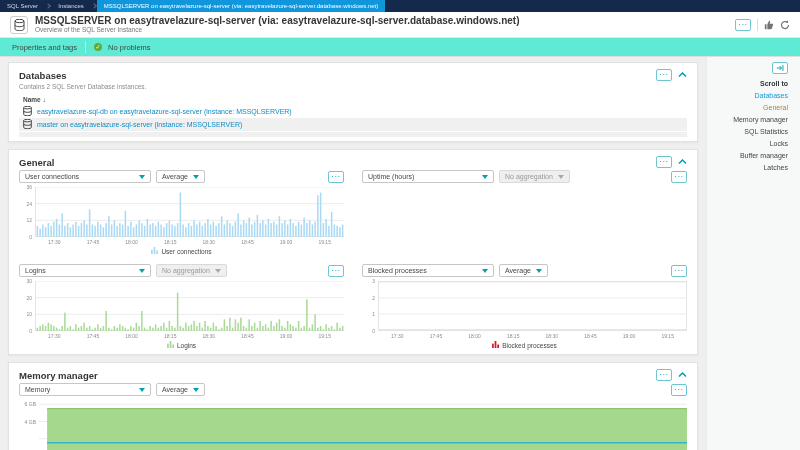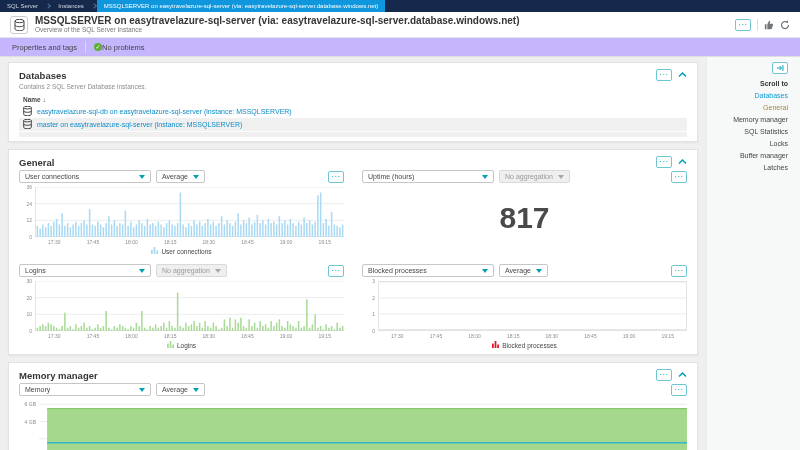--- a/index.html
+++ b/index.html
@@ -17,23 +17,23 @@
   .title{font-size:10px;font-weight:bold;color:#353535;line-height:11px;white-space:nowrap;overflow:hidden;}
   .subtitle{font-size:6.5px;color:#767676;line-height:8px;}
   .header-actions{display:flex;align-items:center;gap:6px;flex:none;}
   .vdiv{width:1px;height:12px;background:#dcdcdc;}
   
   .icon-btn{min-width:16px;height:12px;border:1px solid #6ec6d2;border-radius:2px;background:#fff;color:#00a1b2;
     display:inline-flex;align-items:center;justify-content:center;font-size:8px;line-height:1;letter-spacing:.5px;cursor:pointer;padding:0 2px;}
   .bare-chev{cursor:pointer;display:inline-flex;align-items:center;}
   .ghost-icon{cursor:pointer;display:inline-flex;align-items:center;color:#6f7579;}
   
-  .propsbar{height:19px;background:#c4b5fd;border-bottom:1px solid #dedede;display:flex;align-items:center;padding:0 12px;gap:8px;font-size:7.5px;color:#454646;}
+  .propsbar{height:19px;background:#5eead4;border-bottom:1px solid #dedede;display:flex;align-items:center;padding:0 12px;gap:8px;font-size:7.5px;color:#454646;}
   .ok-dot{width:8px;height:8px;border-radius:50%;display:inline-flex;align-items:center;justify-content:center;color:#fff;font-size:6px;line-height:1;}
-  .status-wrap{display:flex;align-items:center;gap:0;cursor:pointer;}
+  .status-wrap{display:flex;align-items:center;gap:6px;cursor:pointer;}
   
   .page{position:absolute;top:57px;left:0;right:0;bottom:0;display:flex;}
   .main{flex:1;padding:5px 8px;overflow:hidden;}
   .card{background:#fff;border:1px solid #e2e2e2;box-shadow:0 1px 2px rgba(0,0,0,.05);margin-bottom:7px;padding:6px 10px 4px;}
   .card-head{display:flex;align-items:center;margin-bottom:2px;}
   .card-title{font-size:9.5px;font-weight:bold;color:#353535;flex:1;}
   .card-head .icon-btn{margin-right:6px;}
   
   .card-sub{font-size:6.5px;color:#8c8c8c;margin-bottom:4px;}
   .filter-box{height:13px;border:1px solid #c9c9c9;border-radius:2px;display:flex;align-items:center;padding:0 5px;gap:4px;background:#fff;margin-bottom:6px;}
@@ -354,21 +354,20 @@
               </div>
             <div class="select disabled">
                 <span>No aggregation</span>
                 <i class="chev"></i>
               </div>
             <div class="spacer"></div>
             <div class="icon-btn">
                 <span>···</span>
               </div>
           </div>
-          <div class="big-value">817</div>
         </div>
 
         <div class="panel">
           <div class="controls">
             <div class="select metric">
                 <span>Logins</span>
                 <i class="chev"></i>
               </div>
             <div class="select disabled">
                 <span>No aggregation</span>

